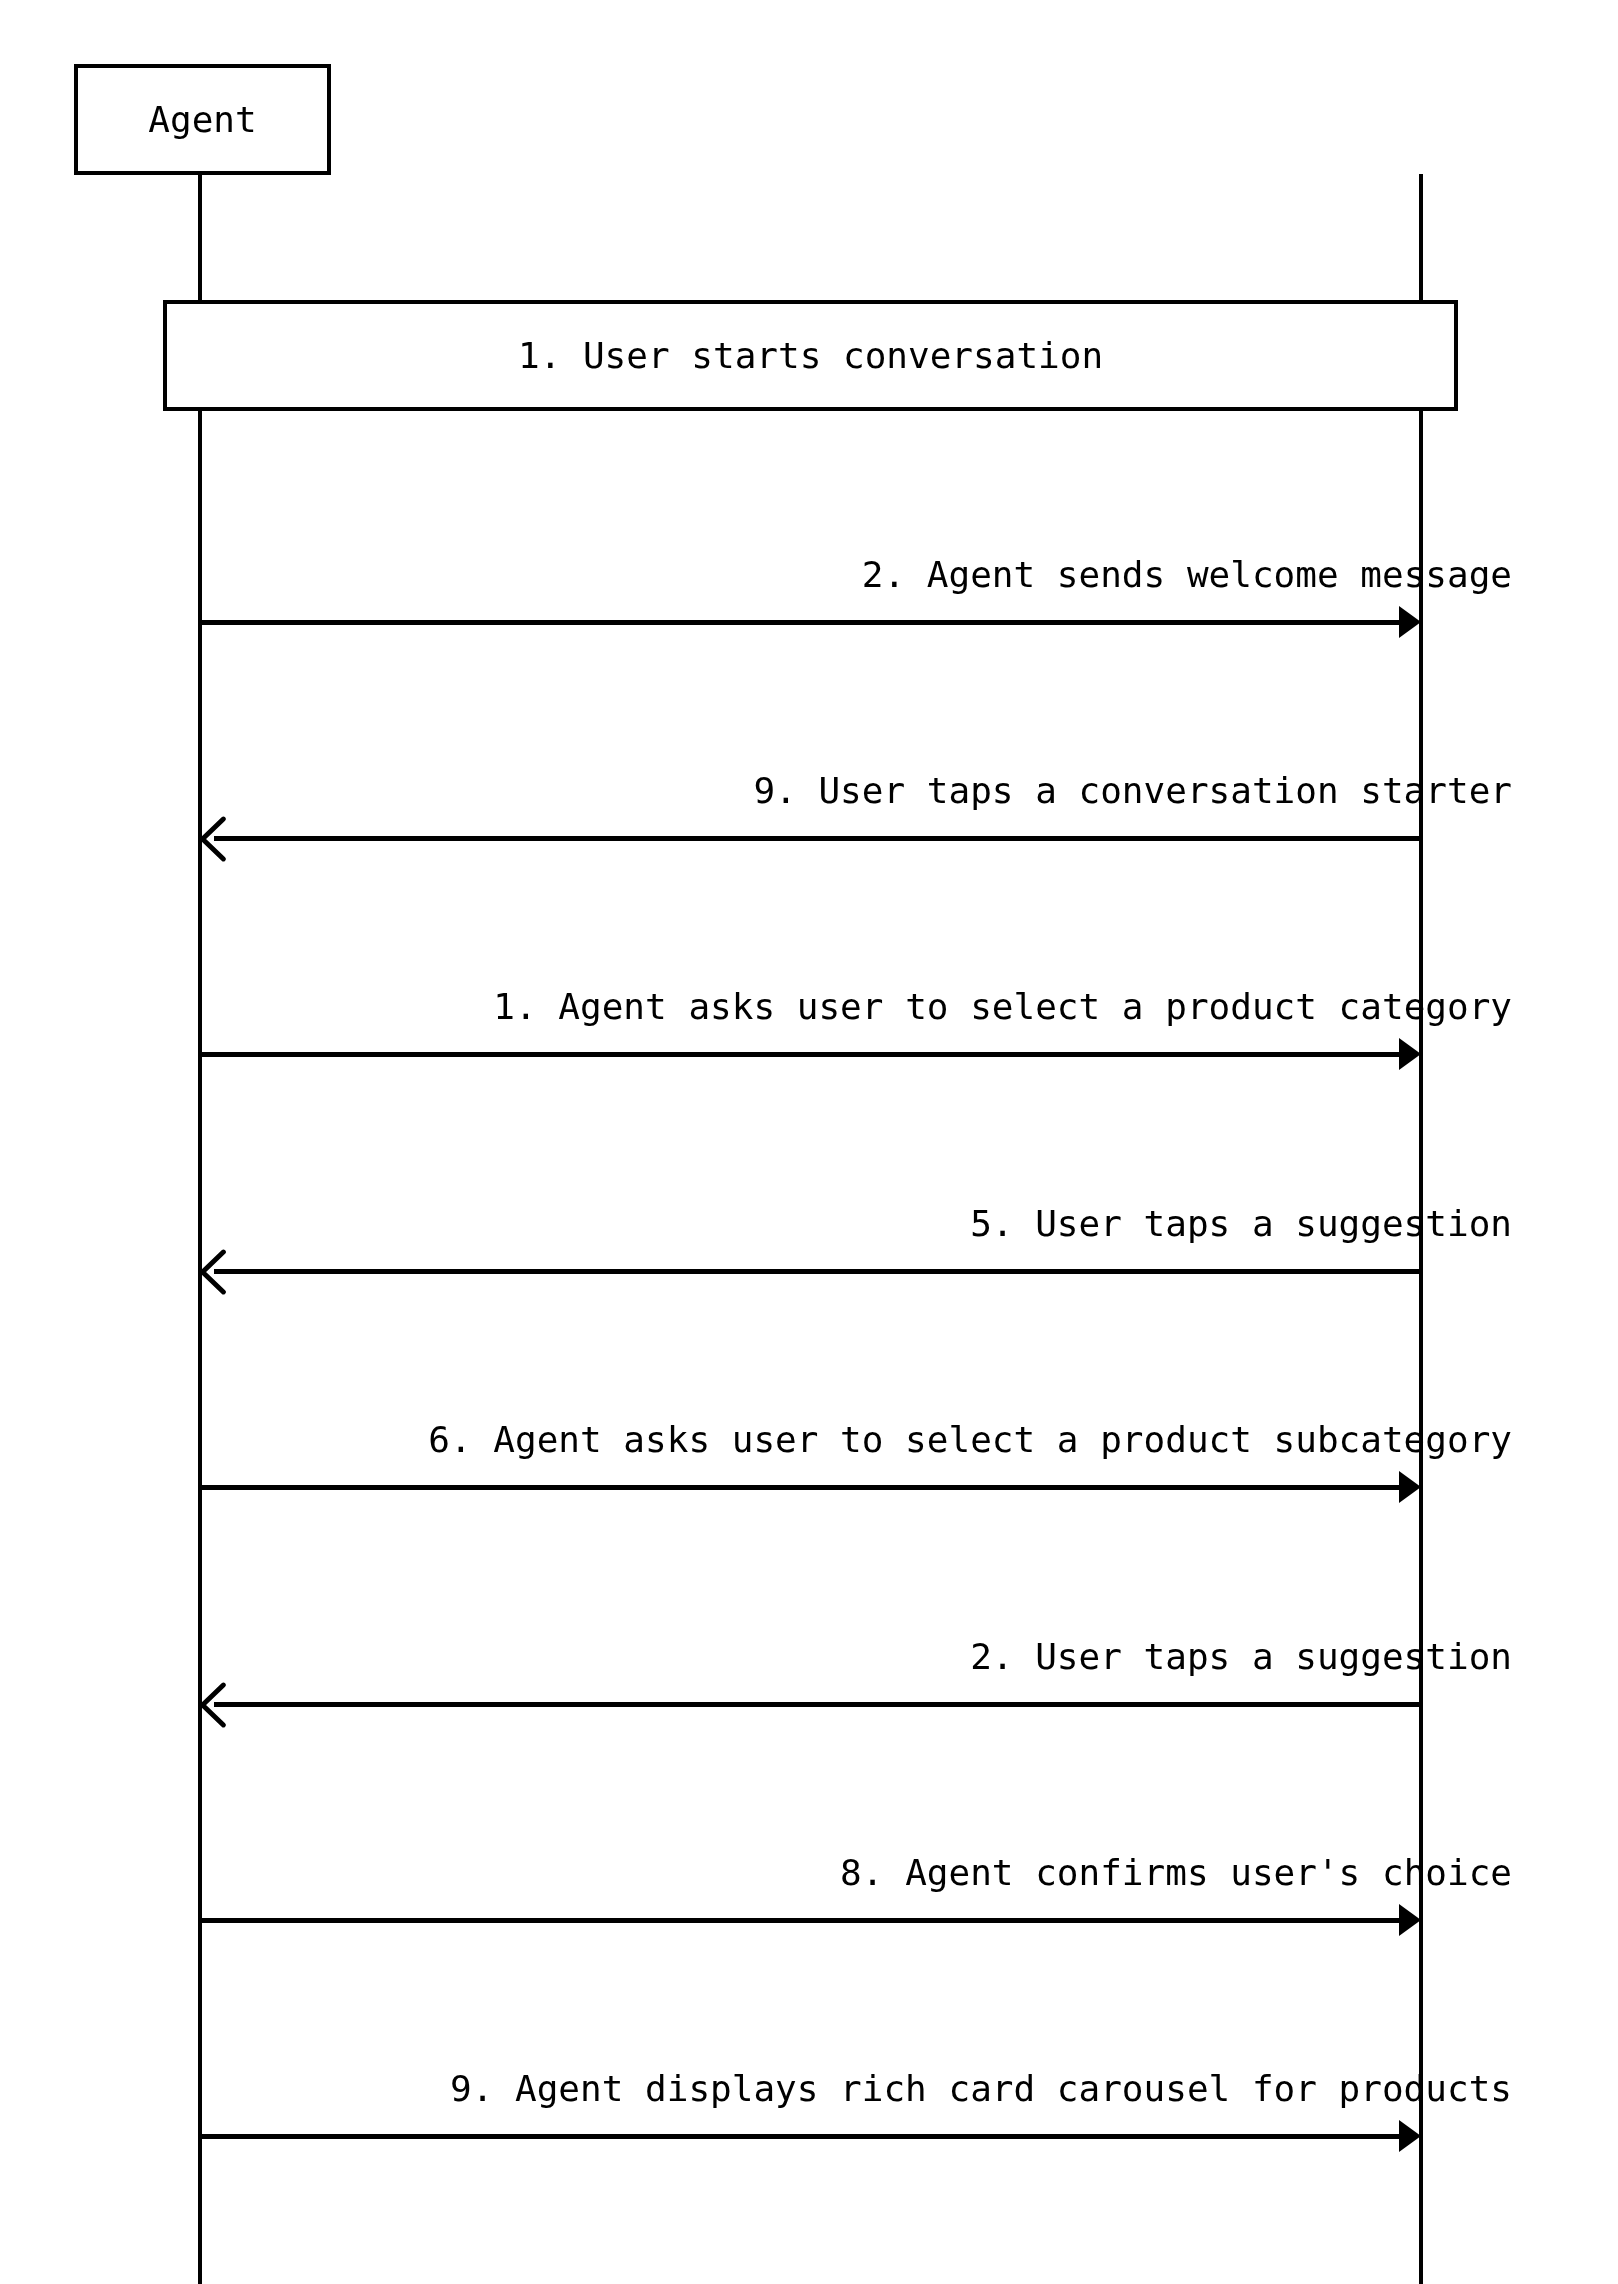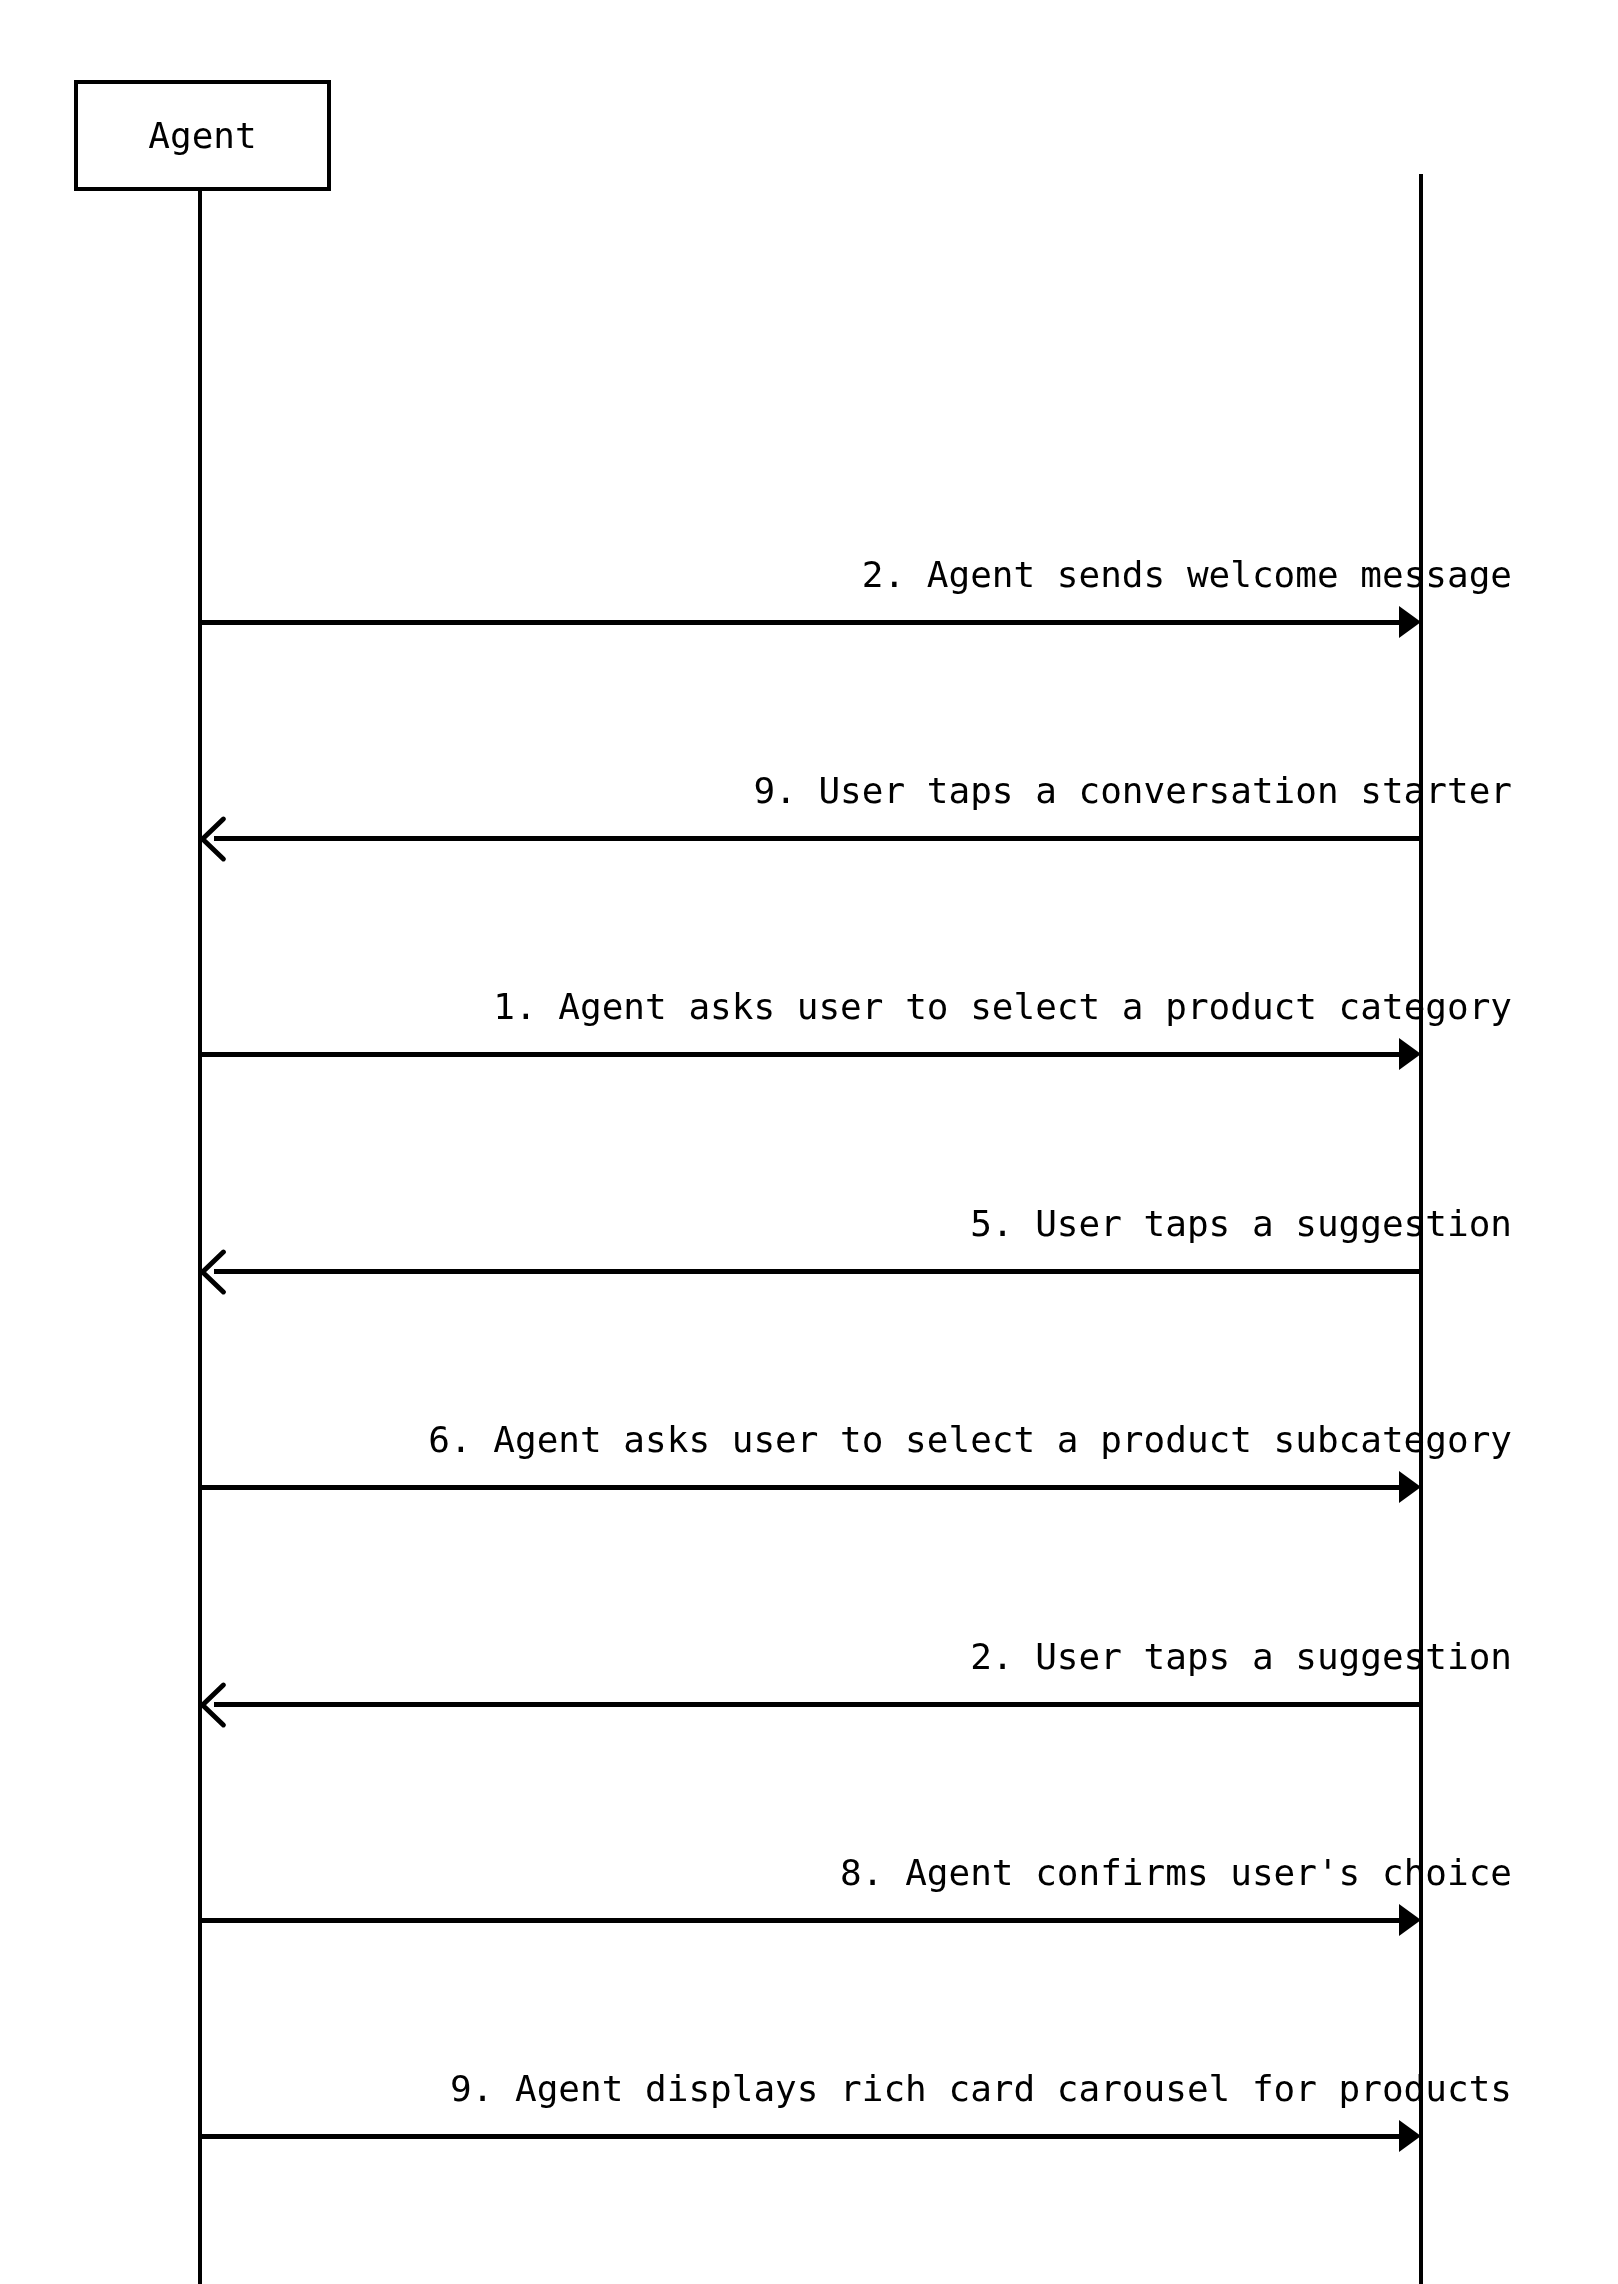--- a/index.html
+++ b/index.html
@@ -19,21 +19,21 @@
     position: absolute;
     height: 111px;
     border: 4.6px solid #000;
     background: #ffffff;
     display: flex;
     align-items: center;
     justify-content: center;
     font-size: 36px;
     z-index: 3;
   }
-  .actor-agent { left: 74px; width: 257px; margin-top: 16px; }
+  .actor-agent { left: 74px; width: 257px; }
   .actor-user  { left: 1303px; width: 235px; }
   .actor-top    { top: 64px; }
 
   
   .lifeline {
     position: absolute;
     top: 174px;
     height: 3023px;
     width: 4.1px;
     background: #000;
@@ -112,20 +112,23 @@
 
 <div id="canvas">
 
   <div class="lifeline lifeline-agent"></div>
   <div class="lifeline lifeline-user"></div>
 
   <div class="actor-box actor-agent actor-top">
     <span>Agent</span>
   </div>
 
+  <div class="note-box">
+    <span>1. User starts conversation</span>
+  </div>
 
   <div class="msg right" style="top:620px">
     <div class="label">2. Agent sends welcome message</div>
     <div class="shaft"></div>
     <div class="head-filled-right"></div>
   </div>
 
   <div class="msg left" style="top:836px">
     <div class="label">9. User taps a conversation starter</div>
     <div class="shaft"></div>

